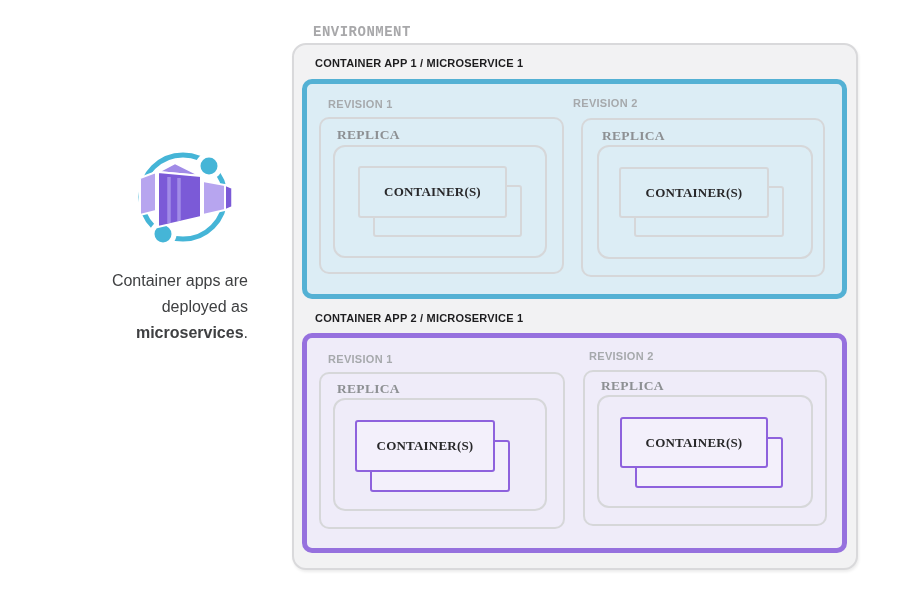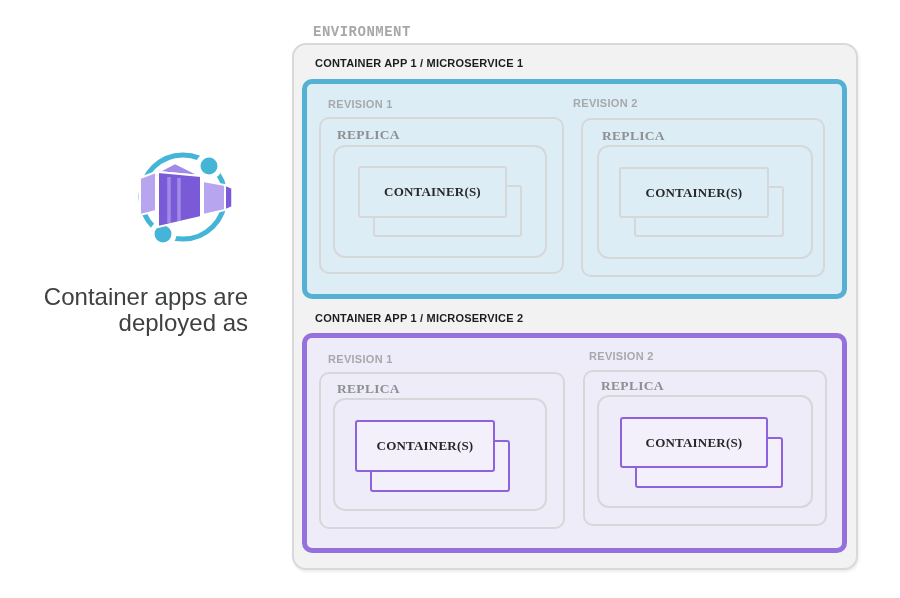--- a/index.html
+++ b/index.html
@@ -5,23 +5,23 @@
   html,body{margin:0;padding:0}
   body{
     width:900px;height:598px;position:relative;overflow:hidden;
     background:#ffffff;
     font-family:"Liberation Sans", sans-serif;
   }
   .abs{position:absolute}
 
   
   #caption{
-    left:30px;top:284px;width:218px;
+    left:30px;top:268px;width:218px;
     text-align:right;color:var(--caption-color,#3f4042);
-    font-size:24px;line-height:26px;font-weight:400;
+    font-size:16px;line-height:26px;font-weight:400;
   }
   #caption b{font-weight:700}
 
   
   #env-label{
     left:313px;top:24px;
     font-size:14px;font-weight:700;letter-spacing:.5px;
     color:var(--label-gray,#a8a8aa);
     font-family:Liberation Mono, monospace;
   }
@@ -98,20 +98,21 @@
   <polygon points="23,25 66,29 66,70 23,80" style="fill:var(--icon-purple-dark,#7b5ad7)" stroke="#ffffff" stroke-width="2"></polygon>
   <line x1="34" y1="30" x2="34" y2="76" stroke-width="3.5" style="stroke:var(--icon-purple-mid,#a18be7)"></line>
   <line x1="44" y1="31" x2="44" y2="74" stroke-width="3.5" style="stroke:var(--icon-purple-mid,#a18be7)"></line>
   <polygon points="90,38 97,41 97,60 90,63" style="fill:var(--icon-purple-dark,#7b5ad7)" stroke="#ffffff" stroke-width="1.5"></polygon>
   <polygon points="68,34 90,38 90,63 68,68" style="fill:var(--icon-purple-light,#b7a5ef)" stroke="#ffffff" stroke-width="2"></polygon>
 </svg>
 
 <div class="abs" id="caption">
   <div>Container apps are</div>
   <div>deployed as</div>
+  <div><b>microservices</b><span>.</span></div>
 </div>
 
 <div class="abs" id="env-label">ENVIRONMENT</div>
 <div class="abs" id="env-box"></div>
 
 <div class="abs app-title" id="app1-title">CONTAINER APP 1 / MICROSERVICE 1</div>
 
 <div class="abs appbox app1" id="app1-box">
 
   <div class="abs rev-label" style="left:21px;top:14px">REVISION 1</div>
@@ -130,21 +131,21 @@
     <div class="abs replica-label" style="left:19px;top:8px">REPLICA</div>
     <div class="abs replica-box" style="left:14px;top:25px;width:216px;height:114px">
       <div class="card" style="left:35px;top:39px;width:150px;height:51px"></div>
       <div class="card front" style="left:20px;top:20px;width:150px;height:51px">
         <span>CONTAINER(S)</span>
       </div>
     </div>
   </div>
 </div>
 
-<div class="abs app-title" id="app2-title">CONTAINER APP 1 / MICROSERVICE 2</div>
+<div class="abs app-title" id="app2-title">CONTAINER APP 2 / MICROSERVICE 1</div>
 
 <div class="abs appbox app2" id="app2-box">
 
   <div class="abs rev-label" style="left:21px;top:15px">REVISION 1</div>
   <div class="abs rev-box" style="left:12px;top:34px;width:246px;height:157px">
     <div class="abs replica-label" style="left:16px;top:7px">REPLICA</div>
     <div class="abs replica-box" style="left:12px;top:24px;width:214px;height:113px">
       <div class="card" style="left:35px;top:40px;width:140px;height:52px"></div>
       <div class="card front" style="left:20px;top:20px;width:140px;height:52px">
         <span>CONTAINER(S)</span>

